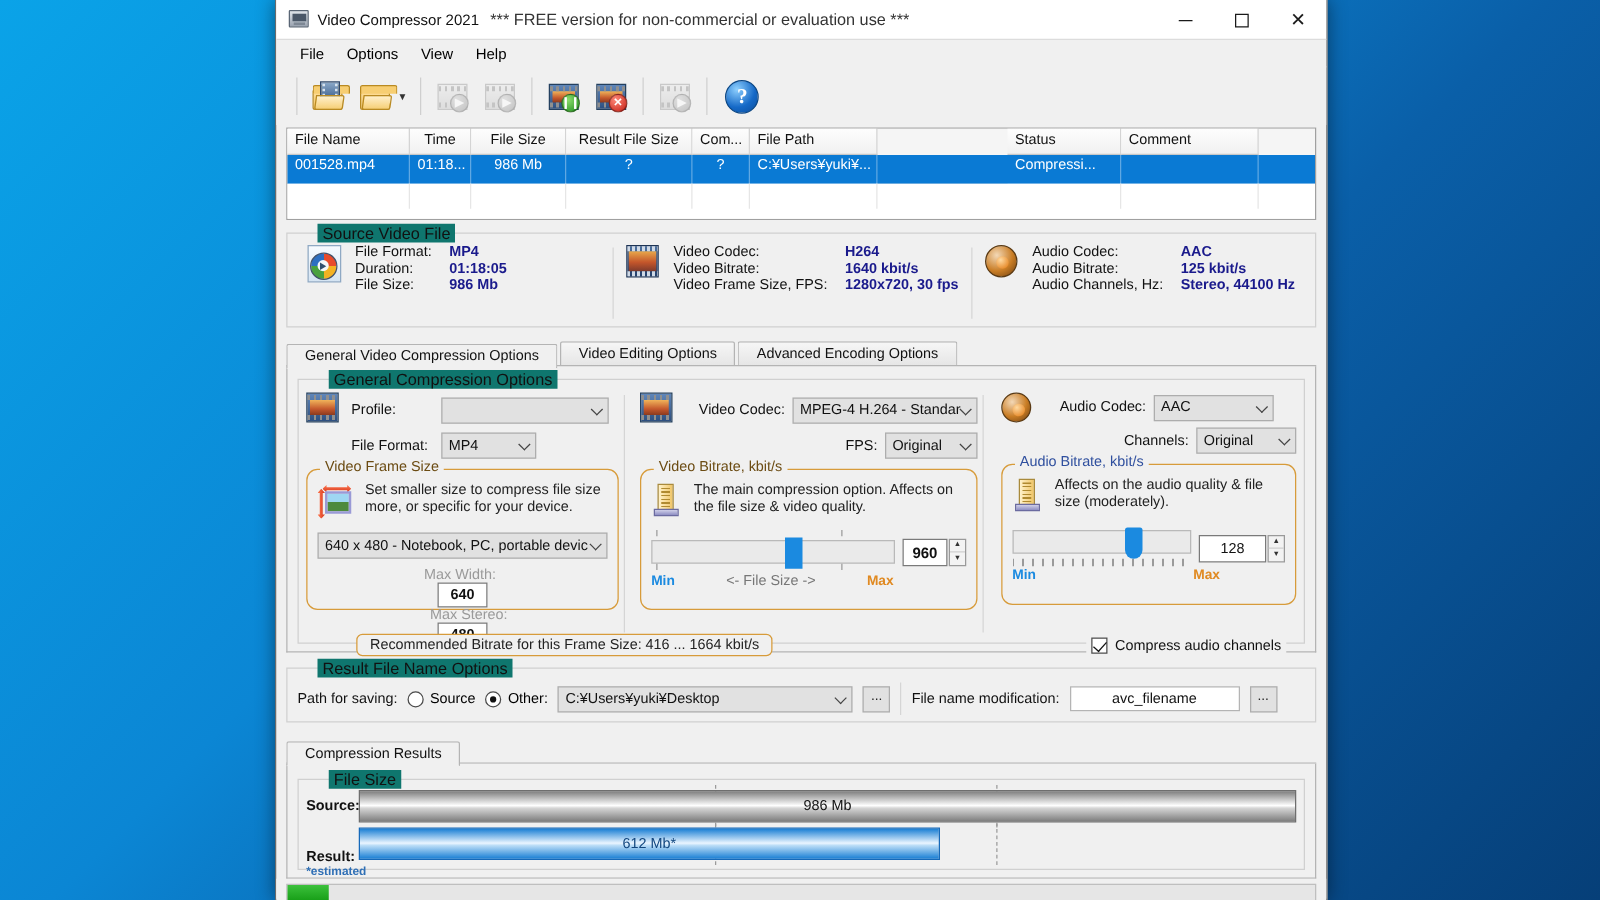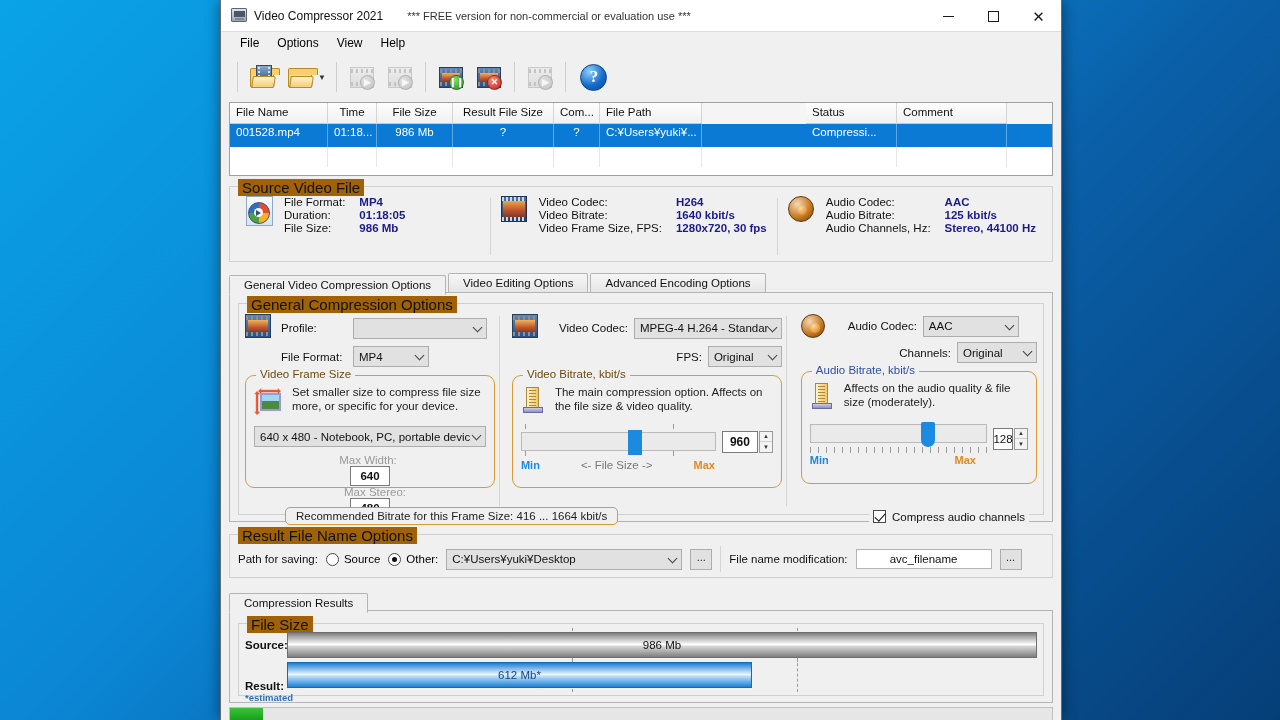--- a/index.html
+++ b/index.html
@@ -45,21 +45,21 @@
   .mini-icon::before {
     content: ""; position: absolute; left: 2px; top: 2px;
     width: 11px; height: 6px; background: #4a5768;
   }
   .mini-icon::after {
     content: ""; position: absolute; left: 3px; bottom: 1px;
     width: 9px; height: 2px; background: #7d8794;
   }
   .title-text { font-size: 12px; color: #111; }
   .title-free {
-    font-size: 11px; color: #333; margin-left: 24px;
+    font-size: 13px; color: #333; margin-left: 9px;
   }
   .wincontrols {
     position: absolute; right: 0; top: 0; height: 32px; display: flex;
   }
   .wincontrols div {
     width: 45px; height: 32px; display: flex; align-items: center; justify-content: center;
     font-size: 13px; color: #1a1a1a;
   }
   
   .menubar {
@@ -176,22 +176,22 @@
   .c-comment { width: 110px; }
   .fl-body { flex: 1; background: #fff; }
   .fl-grid-row { display: flex; height: 20px; }
   .fl-grid-row div { border-right: 1px solid #e6e6e6; }
   
   .groupbox {
     border: 1px solid #d0d0d0; position: relative;
     margin: 0;
   }
   .gb-title {
-    position: absolute; top: -8px; left: 8px; background: #a16207;
-    padding: 0 4px; font-size: 15px; color: #111;
+    position: absolute; top: -8px; left: 24px; background: #0f766e;
+    padding: 0 4px; font-size: 13px; color: #111;
   }
   
   .sourcepanel {
     margin: 10px 8px 0 8px; flex: 0 0 76px; background: #f0f0f0;
   }
   .sp-inner { display: flex; height: 100%; padding: 9px 6px 4px 6px; }
   .sp-col { display: flex; align-items: flex-start; padding: 0 10px; }
   .sp-div { width: 1px; background: #d5d5d5; margin: 2px 0; }
   .sp-icon { width: 28px; height: 30px; margin-right: 10px; flex: 0 0 28px; }
   .icon-wmp {
@@ -799,21 +799,21 @@
                 <div>size (moderately).</div>
               </div>
             </div>
             <div style="display:flex;align-items:center;margin-top:14px;">
               <div style="flex:1;">
                 <div class="slider-track">
                   <div class="slider-thumb pointed" id="ab-thumb" style="left: 63%;"></div>
                 </div>
                 <div class="ticks-many" style="margin-top:4px;"></div>
               </div>
-              <div class="txtbox plain" style="width:20px;justify-content:center;margin-left:6px;height:22px;">128</div>
+              <div class="txtbox plain" style="width:54px;justify-content:center;margin-left:6px;height:22px;">128</div>
               <div class="spin">
                 <div>▲</div>
                 <div>▼</div>
               </div>
             </div>
             <div class="minmax" style="margin-top:1px;padding-right:52px;">
               <span class="mn">Min</span>
               <span class="mx">Max</span>
             </div>
           </div>

